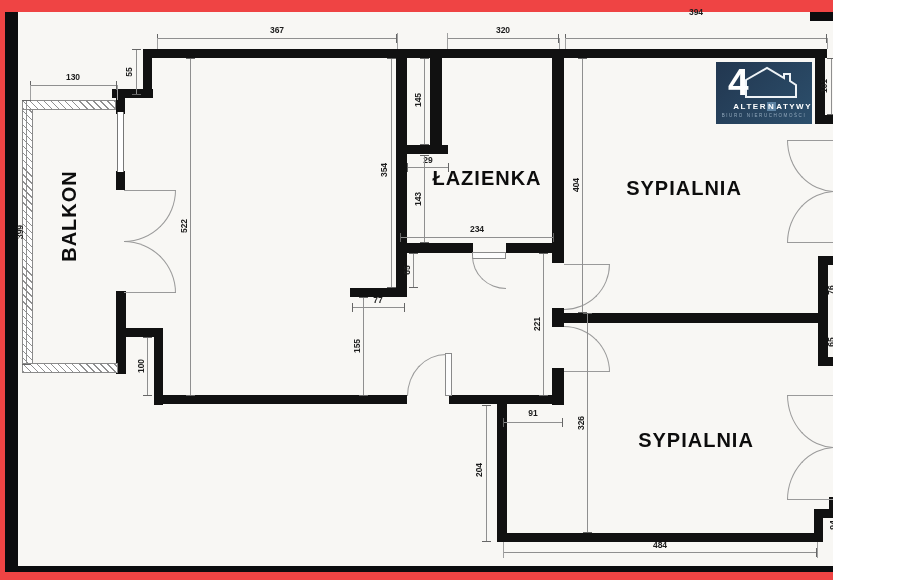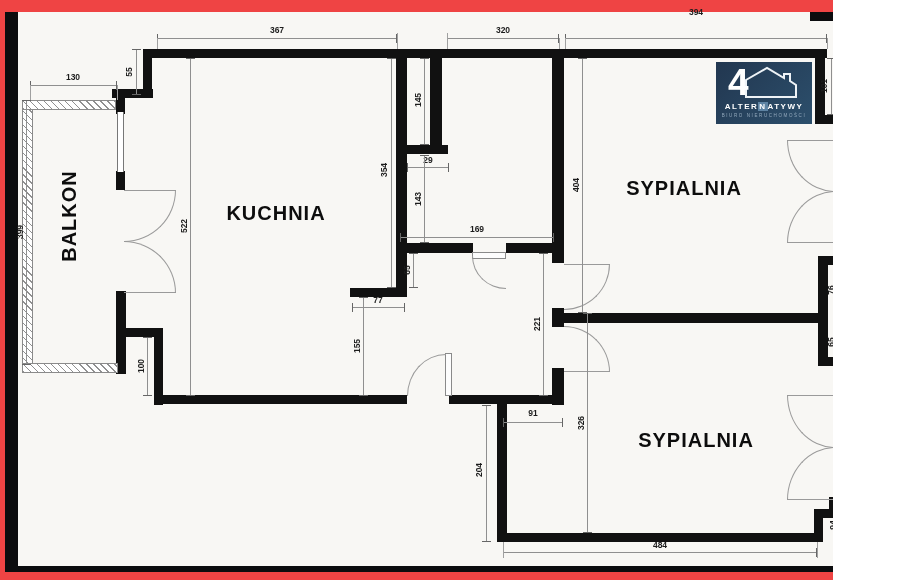--- a/index.html
+++ b/index.html
@@ -29,21 +29,21 @@
   .arc.tr{border-right:1px solid #999;border-top:1px solid #999;border-top-right-radius:100% 100%;}
   .arc.bl{border-left:1px solid #999;border-bottom:1px solid #999;border-bottom-left-radius:100% 100%;}
   .arc.tl{border-left:1px solid #999;border-top:1px solid #999;border-top-left-radius:100% 100%;}
   .leaf{position:absolute;background:#9a9a9a;}
   .leafrect{position:absolute;box-sizing:border-box;background:#fdfdfd;border:1px solid #8a8a8a;}
   .winframe{position:absolute;box-sizing:border-box;background:#ffffff;
             border-left:1px solid #777;border-right:1px solid #777;}
   .sill{position:absolute;box-sizing:border-box;border:1px solid #b5b5b5;}
   .logo{position:absolute;background:linear-gradient(135deg,#223750 0%,#2c4f6c 100%);}
   .logo-num{position:absolute;color:#ffffff;font-weight:700;font-size:37px;line-height:1;}
-  .logo-line1{position:absolute;left:0;right:0;text-align:center;color:#ffffff;
+  .logo-line1{position:absolute;left:0;right:0;text-align:right;color:#ffffff;
               font-size:8px;font-weight:700;letter-spacing:1.5px;line-height:1;}
   .logo-line1 .nbox{background:#5d83a3;padding:0 1px;}
   .logo-line2{position:absolute;left:0;right:0;text-align:center;color:#93a9bc;
               font-size:4.5px;font-weight:400;letter-spacing:1.6px;line-height:1;}
 </style>
 </head>
 <body>
 
 <div id="stage">
 
@@ -129,21 +129,21 @@
   <span class="dt" style="left:277px;top:30px">367</span>
   <div class="dl h" style="left:447px;top:38px;width:112px"></div>
   <span class="dt" style="left:503px;top:30px">320</span>
   <div class="dl h" style="left:565px;top:38px;width:262px"></div>
   <span class="dt" style="left:696px;top:12px">394</span>
   <div class="dl h" style="left:30px;top:85px;width:87px"></div>
   <span class="dt" style="left:73px;top:77px">130</span>
   <div class="dl h" style="left:407px;top:167px;width:42px"></div>
   <span class="dt" style="left:428px;top:160px">29</span>
   <div class="dl h" style="left:400px;top:237px;width:154px"></div>
-  <span class="dt" style="left:477px;top:229px">169</span>
+  <span class="dt" style="left:477px;top:229px">234</span>
   <div class="dl h" style="left:352px;top:307px;width:53px"></div>
   <span class="dt" style="left:378px;top:300px">77</span>
   <div class="dl h" style="left:503px;top:422px;width:60px"></div>
   <span class="dt" style="left:533px;top:413px">91</span>
   <div class="dl h" style="left:503px;top:552px;width:314px"></div>
   <span class="dt" style="left:660px;top:545px">484</span>
 
   <div class="dl v" style="left:136px;top:49px;height:46px"></div>
   <span class="dt v" style="left:129px;top:72px">55</span>
   <div class="dl v" style="left:26px;top:100px;height:265px"></div>
@@ -184,21 +184,21 @@
   <div class="ext" style="left:447px;top:33px;width:1px;height:16px"></div>
   <div class="ext" style="left:559px;top:38px;width:1px;height:11px"></div>
   <div class="ext" style="left:565px;top:38px;width:1px;height:11px"></div>
   <div class="ext" style="left:827px;top:38px;width:1px;height:11px"></div>
   <div class="ext" style="left:30px;top:85px;width:1px;height:15px"></div>
   <div class="ext" style="left:117px;top:85px;width:1px;height:15px"></div>
   <div class="ext" style="left:503px;top:542px;width:1px;height:16px"></div>
   <div class="ext" style="left:817px;top:542px;width:1px;height:16px"></div>
 
   <span class="room rot" style="left:69px;top:216px">BALKON</span>
-  <span class="room" style="left:276px;top:213px">KUCHNIA</span>
+  <span class="room" style="left:487px;top:178px">ŁAZIENKA</span>
   <span class="room" style="left:684px;top:188px">SYPIALNIA</span>
   <span class="room" style="left:696px;top:440px">SYPIALNIA</span>
 
   <div class="logo" style="left:716px;top:62px;width:96px;height:62px">
     <svg width="58" height="34" viewBox="0 0 58 34" style="position:absolute;left:26px;top:3px">
       <path d="M4 32 V15 L25 3 L42 13 V9 H48 V16 L54 20 V32 Z" fill="none" stroke="#eef3f7" stroke-width="2"></path>
     </svg>
     <span class="logo-num" style="left:12px;top:2px">4</span>
     <div class="logo-line1" style="top:41px">
       <span>ALTER</span><span class="nbox">N</span><span>ATYWY</span>

